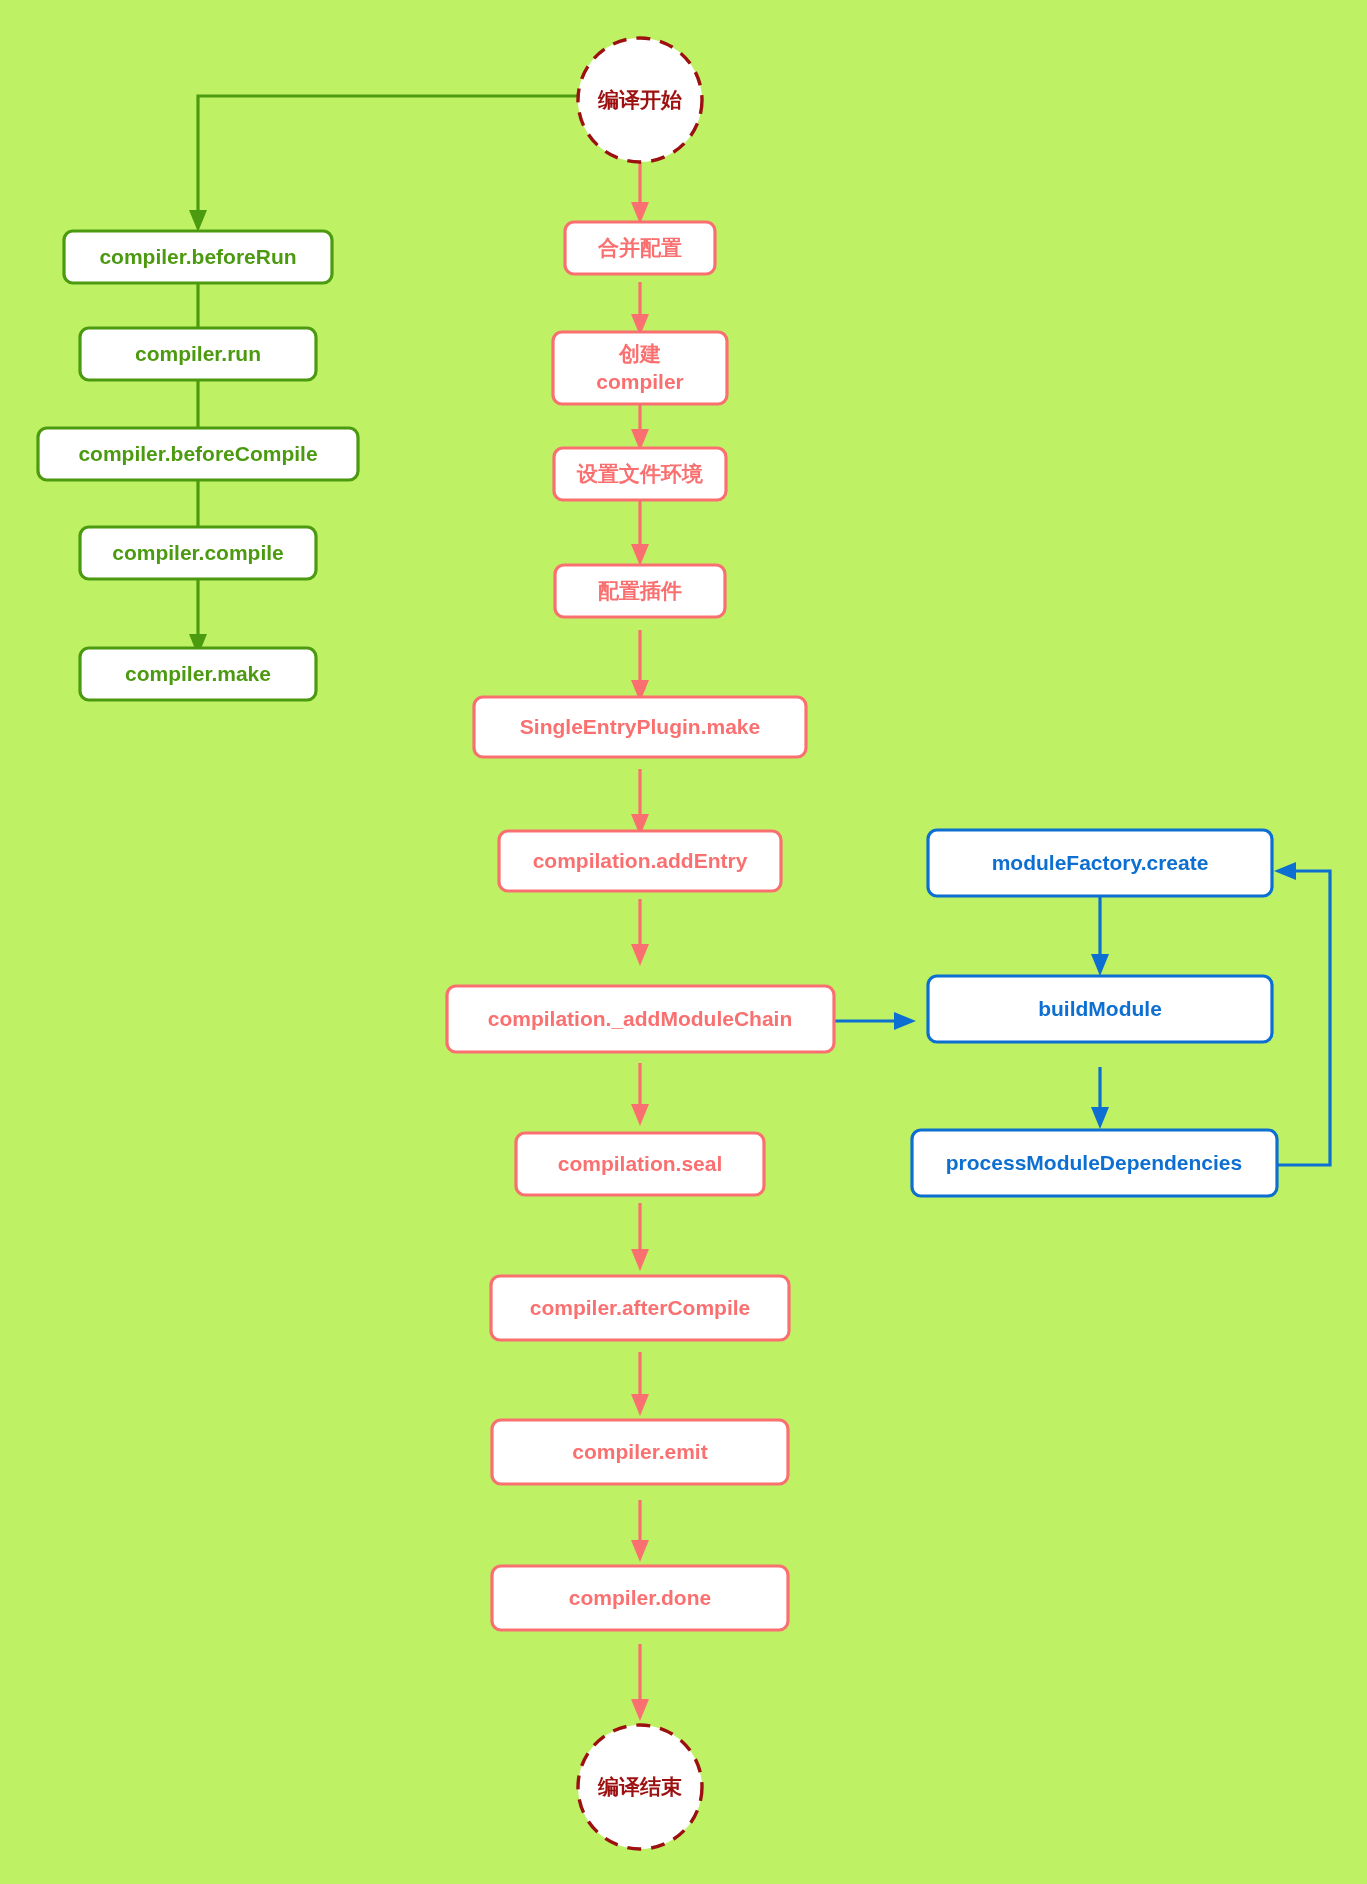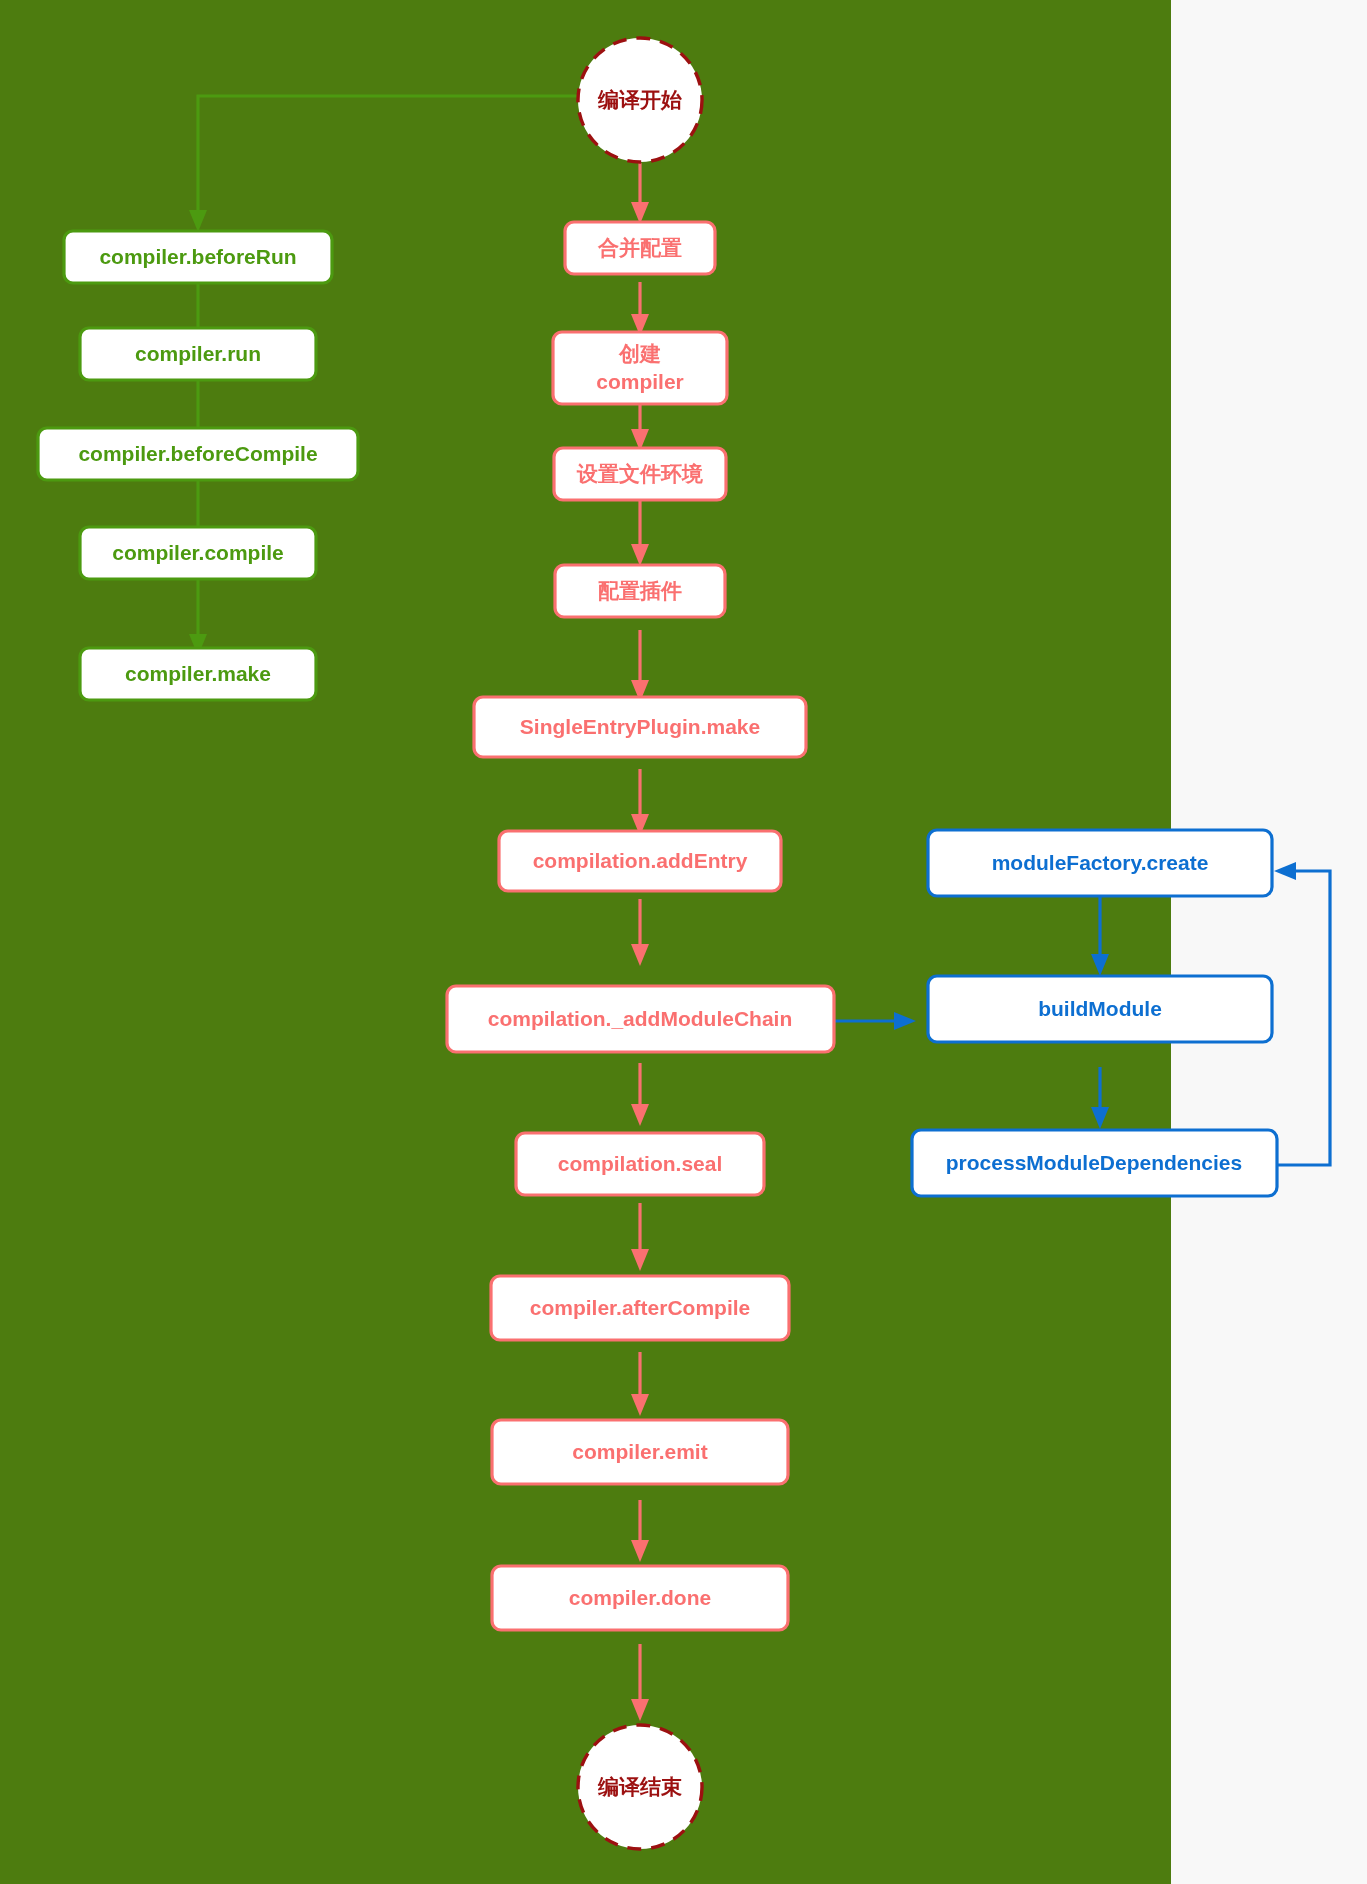--- a/index.html
+++ b/index.html
@@ -8,23 +8,23 @@
     background: #f8f8f8;
   }
   body {
     width: 1367px;
     height: 1884px;
     font-family: "Liberation Sans", sans-serif;
     overflow: hidden;
   }
   #diagram-root {
     position: relative;
-    width: 1171px;
+    width: 1367px;
     height: 1884px;
-    background: #4d7c0f;
+    background: #bef264;
   }
   svg.flow-svg {
     position: absolute;
     top: 0;
     left: 0;
     width: 1367px;
     height: 1884px;
   }
   .node-box {
     fill: #ffffff;

